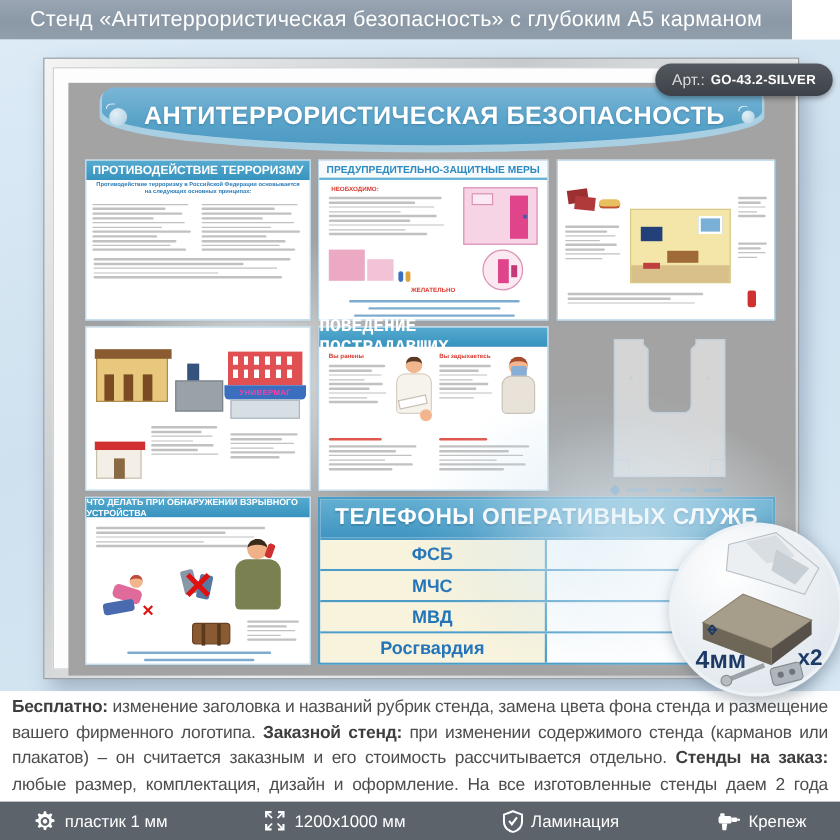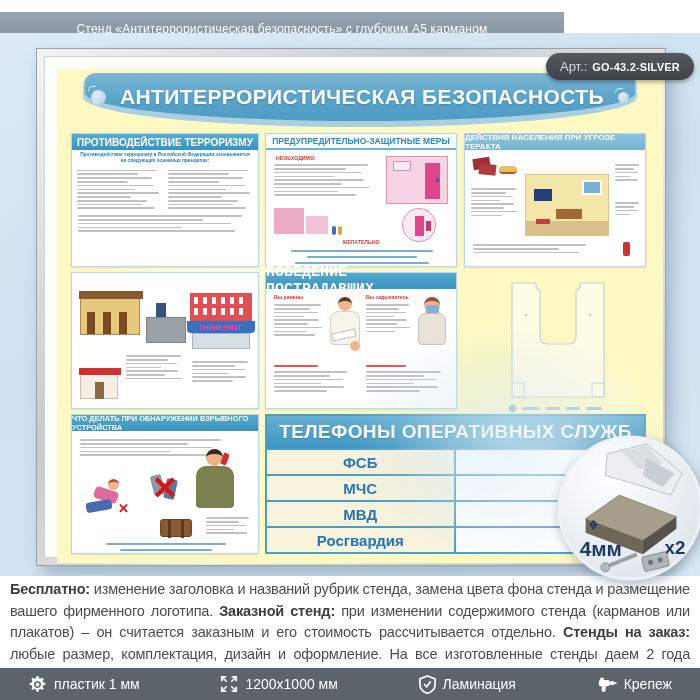--- a/index.html
+++ b/index.html
@@ -1,44 +1,44 @@
 <!DOCTYPE html>
 <html><head>
 <meta charset="utf-8">
 <style>
   * { margin:0; padding:0; box-sizing:border-box; }
   html,body { width:700px; height:700px; overflow:hidden; font-family:"Liberation Sans",sans-serif; }
   #app { position:relative; width:700px; height:700px; background:#fff; }
 
   
-  .titlebar { position:absolute; left:0; top:12px; width:564px; height:33px;
+  .titlebar { position:absolute; left:0; top:0; width:660px; height:33px;
     background:linear-gradient(180deg,#99a5b2 0%,#8b98a6 55%,#919eab 100%);
     display:flex; align-items:center; justify-content:center;
-    color:#fff; font-size:12px; letter-spacing:.2px; }
+    color:#fff; font-size:18px; letter-spacing:.2px; }
   .bluezone { position:absolute; left:0; top:33px; width:700px; height:543px;
     background:linear-gradient(160deg,#dcebf6 0%,#cfe1ef 45%,#d8e8f4 100%); }
   .bluezone:before { content:""; position:absolute; left:60px; top:40px; width:240px; height:200px;
     background:radial-gradient(closest-side,rgba(255,255,255,.5),rgba(255,255,255,0)); }
   .bluezone:after { content:""; position:absolute; right:10px; bottom:10px; width:300px; height:220px;
     background:radial-gradient(closest-side,rgba(255,255,255,.45),rgba(255,255,255,0)); }
   .desczone { position:absolute; left:0; top:576px; width:700px; height:92px; background:#fff;
     padding:3px 10px 0 10px; color:#4d4d4d; font-size:14.5px; line-height:21.5px;
     text-align:justify; letter-spacing:-.2px; }
   .desczone b { color:#3e3e3e; }
   .footerbar { position:absolute; left:0; top:668px; width:700px; height:32px; background:#5c636b;
     display:flex; align-items:center; justify-content:space-between; padding:0 28px; }
   .fitem { display:flex; align-items:center; gap:7px; color:#fff; font-size:14px; white-space:nowrap; }
   .fitem svg { display:block; }
 
   
   .stand { position:absolute; left:36px; top:15px; width:630px; height:518px;
     background:linear-gradient(135deg,#f4f4f4 0%,#c7cacc 35%,#eceded 60%,#bfc3c6 100%);
     border:1px solid #9aa0a5; box-shadow:6px 9px 16px rgba(80,100,125,.38); }
   .mat { position:absolute; left:7px; top:7px; right:7px; bottom:7px; background:#fdfdfd; border:1px solid #cdd2d6; }
-  .face { position:absolute; left:12px; top:12px; width:606px; height:494px; background:#fef9c3; overflow:hidden; }
+  .face { position:absolute; left:12px; top:12px; width:606px; height:494px; background:#a3a3a3; overflow:hidden; }
   .face:before { content:""; position:absolute; left:30px; top:120px; width:260px; height:260px;
     background:radial-gradient(closest-side,rgba(255,255,255,.7),rgba(255,255,255,0)); }
   .face:after { content:""; position:absolute; right:0px; bottom:0px; width:320px; height:240px;
     background:radial-gradient(closest-side,rgba(190,220,238,.5),rgba(255,255,255,0)); }
 
   .banner-under { position:absolute; left:26px; top:6px; width:554px; height:52px;
     background:#a9cfe2; border-radius:10px 10px 50% 50% / 10px 10px 30px 30px; }
   .banner { position:absolute; left:28px; top:4px; width:550px; height:48px;
     background:linear-gradient(180deg,#7ab5d6 0%,#5aa4ca 55%,#4d9ac3 100%);
     border-radius:10px 10px 50% 50% / 10px 10px 28px 28px;
@@ -193,21 +193,20 @@
             <div class="shape" style="left:72px;top:92px;width:4px;height:9px;background:#e0a23a;border-radius:2px;"></div>
             <div class="redsub" style="position:absolute;left:0;right:0;top:104px;text-align:center;">ЖЕЛАТЕЛЬНО</div>
             <div class="lines blue center" style="position:absolute;left:20px;top:114px;width:152px;">
                 <div class="tl" style="width: 94%;"></div>
                 <div class="tl" style="width: 72%;"></div>
                 <div class="tl" style="width: 88%;"></div>
               </div>
           </div>
 
           <div class="panel" style="left:407px;top:64px;width:182px;height:134px;">
-            <div class="ph pale" style="font-size:8px;">ДЕЙСТВИЯ НАСЕЛЕНИЯ ПРИ УГРОЗЕ ТЕРАКТА</div>
 
             <div class="shape" style="left:8px;top:24px;width:17px;height:11px;background:#9c3030;transform:rotate(-8deg);"></div>
             <div class="shape" style="left:14px;top:30px;width:17px;height:11px;background:#b03a3a;transform:rotate(6deg);"></div>
             <div class="shape" style="left:34px;top:32px;width:18px;height:8px;background:#e8c060;border-radius:4px;border-bottom:2px solid #c05030;"></div>
             <div class="lines" style="position:absolute;left:6px;top:52px;width:48px;">
                 <div class="tl" style="width: 94%;"></div>
                 <div class="tl" style="width: 72%;"></div>
                 <div class="tl" style="width: 88%;"></div>
                 <div class="tl" style="width: 60%;"></div>
                 <div class="tl" style="width: 90%;"></div>

